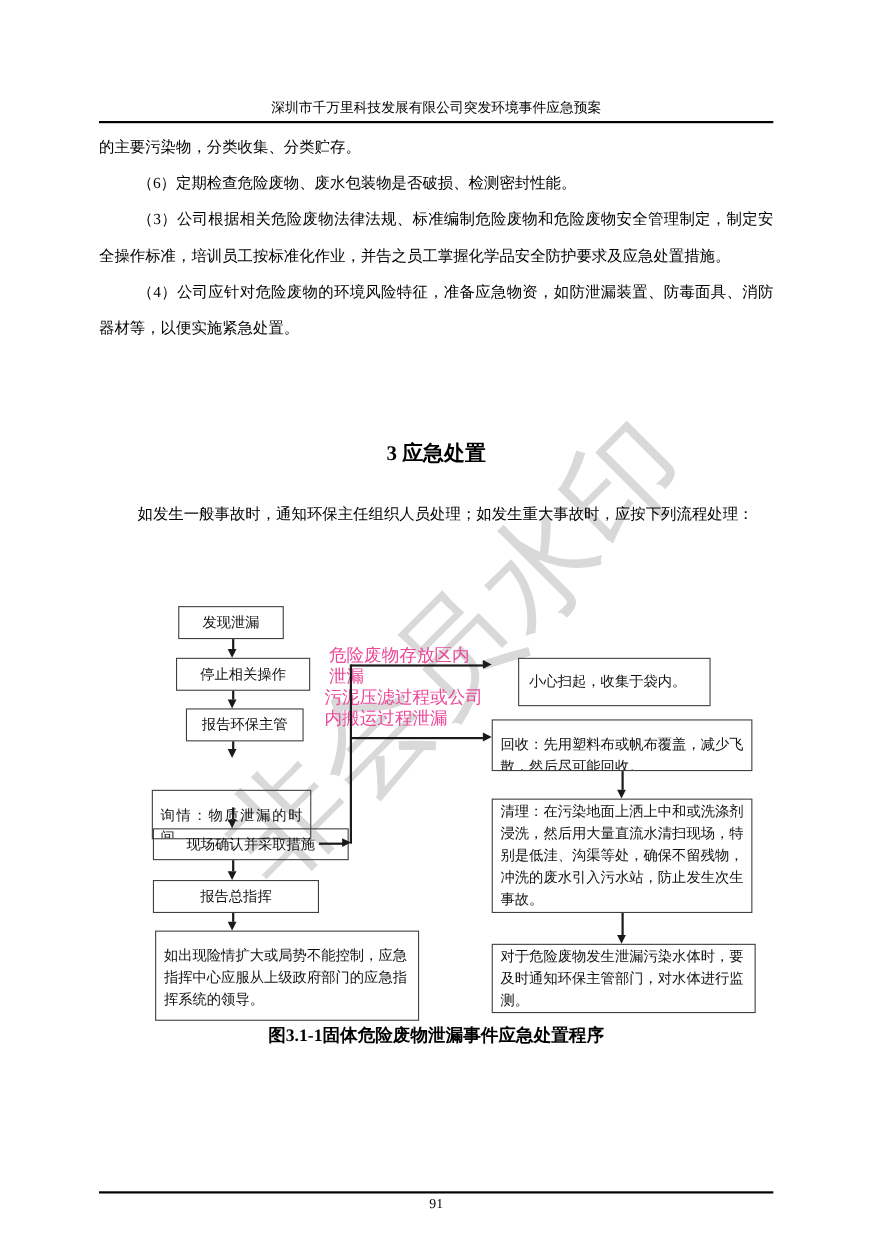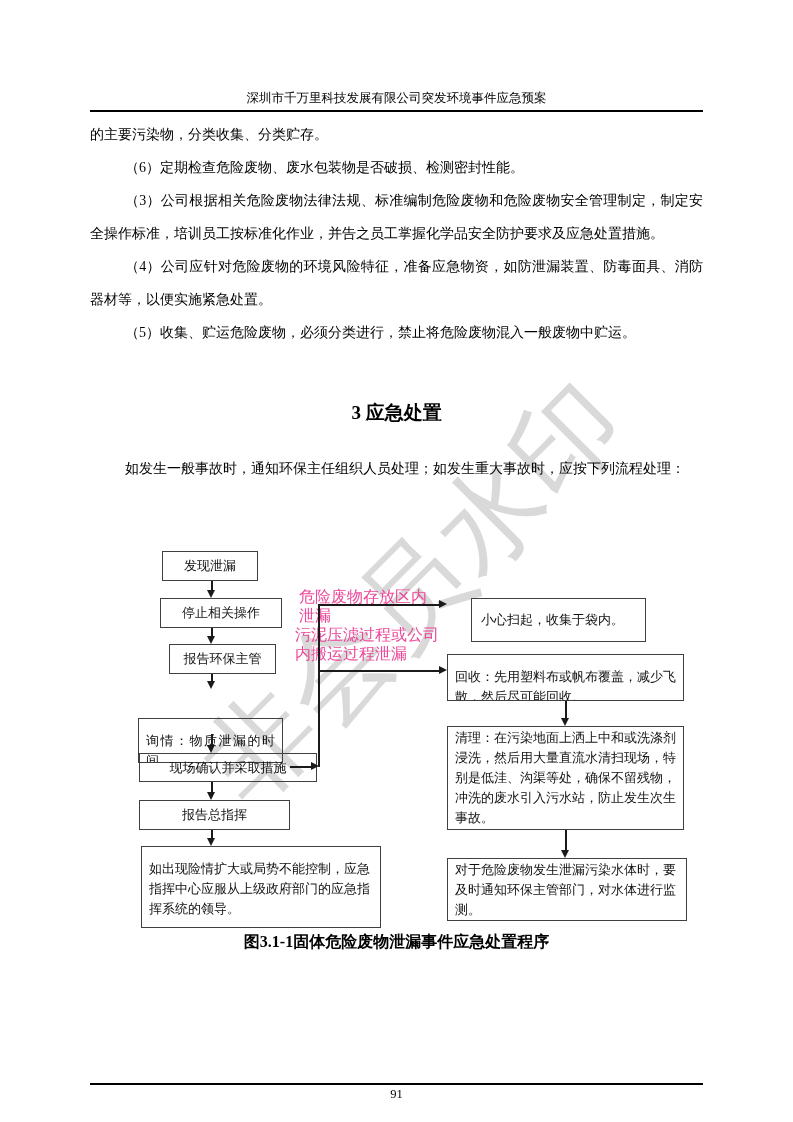--- a/index.html
+++ b/index.html
@@ -50,21 +50,20 @@
   <div class="content">
 
     <div class="hdr-title">深圳市千万里科技发展有限公司突发环境事件应急预案</div>
     <div class="rule" style="top:74px"></div>
 
     <div class="bodytext">
       <p>的主要污染物，分类收集、分类贮存。</p>
       <p class="ind">（6）定期检查危险废物、废水包装物是否破损、检测密封性能。</p>
       <p class="ind">（3）公司根据相关危险废物法律法规、标准编制危险废物和危险废物安全管理制定，制定安全操作标准，培训员工按标准化作业，并告之员工掌握化学品安全防护要求及应急处置措施。</p>
       <p class="ind">（4）公司应针对危险废物的环境风险特征，准备应急物资，如防泄漏装置、防毒面具、消防器材等，以便实施紧急处置。</p>
-      <p class="ind">（5）收集、贮运危险废物，必须分类进行，禁止将危险废物混入一般废物中贮运。</p>
     </div>
 
     <div class="h1">3 应急处置</div>
     <div class="intro">
       <span class="t">如发生一般事故时，通知环保主任组织人员处理；如发生重大事故时，应按下列流程处理：</span>
     </div>
 
     <div class="fc-box fc-center" style="left:162px;top:515px;width:96px;height:30px">发现泄漏</div>
     <div class="fc-box fc-center" style="left:160px;top:562px;width:122px;height:30px">停止相关操作</div>
     <div class="fc-box fc-center" style="left:169px;top:608px;width:107px;height:30px">报告环保主管</div>

